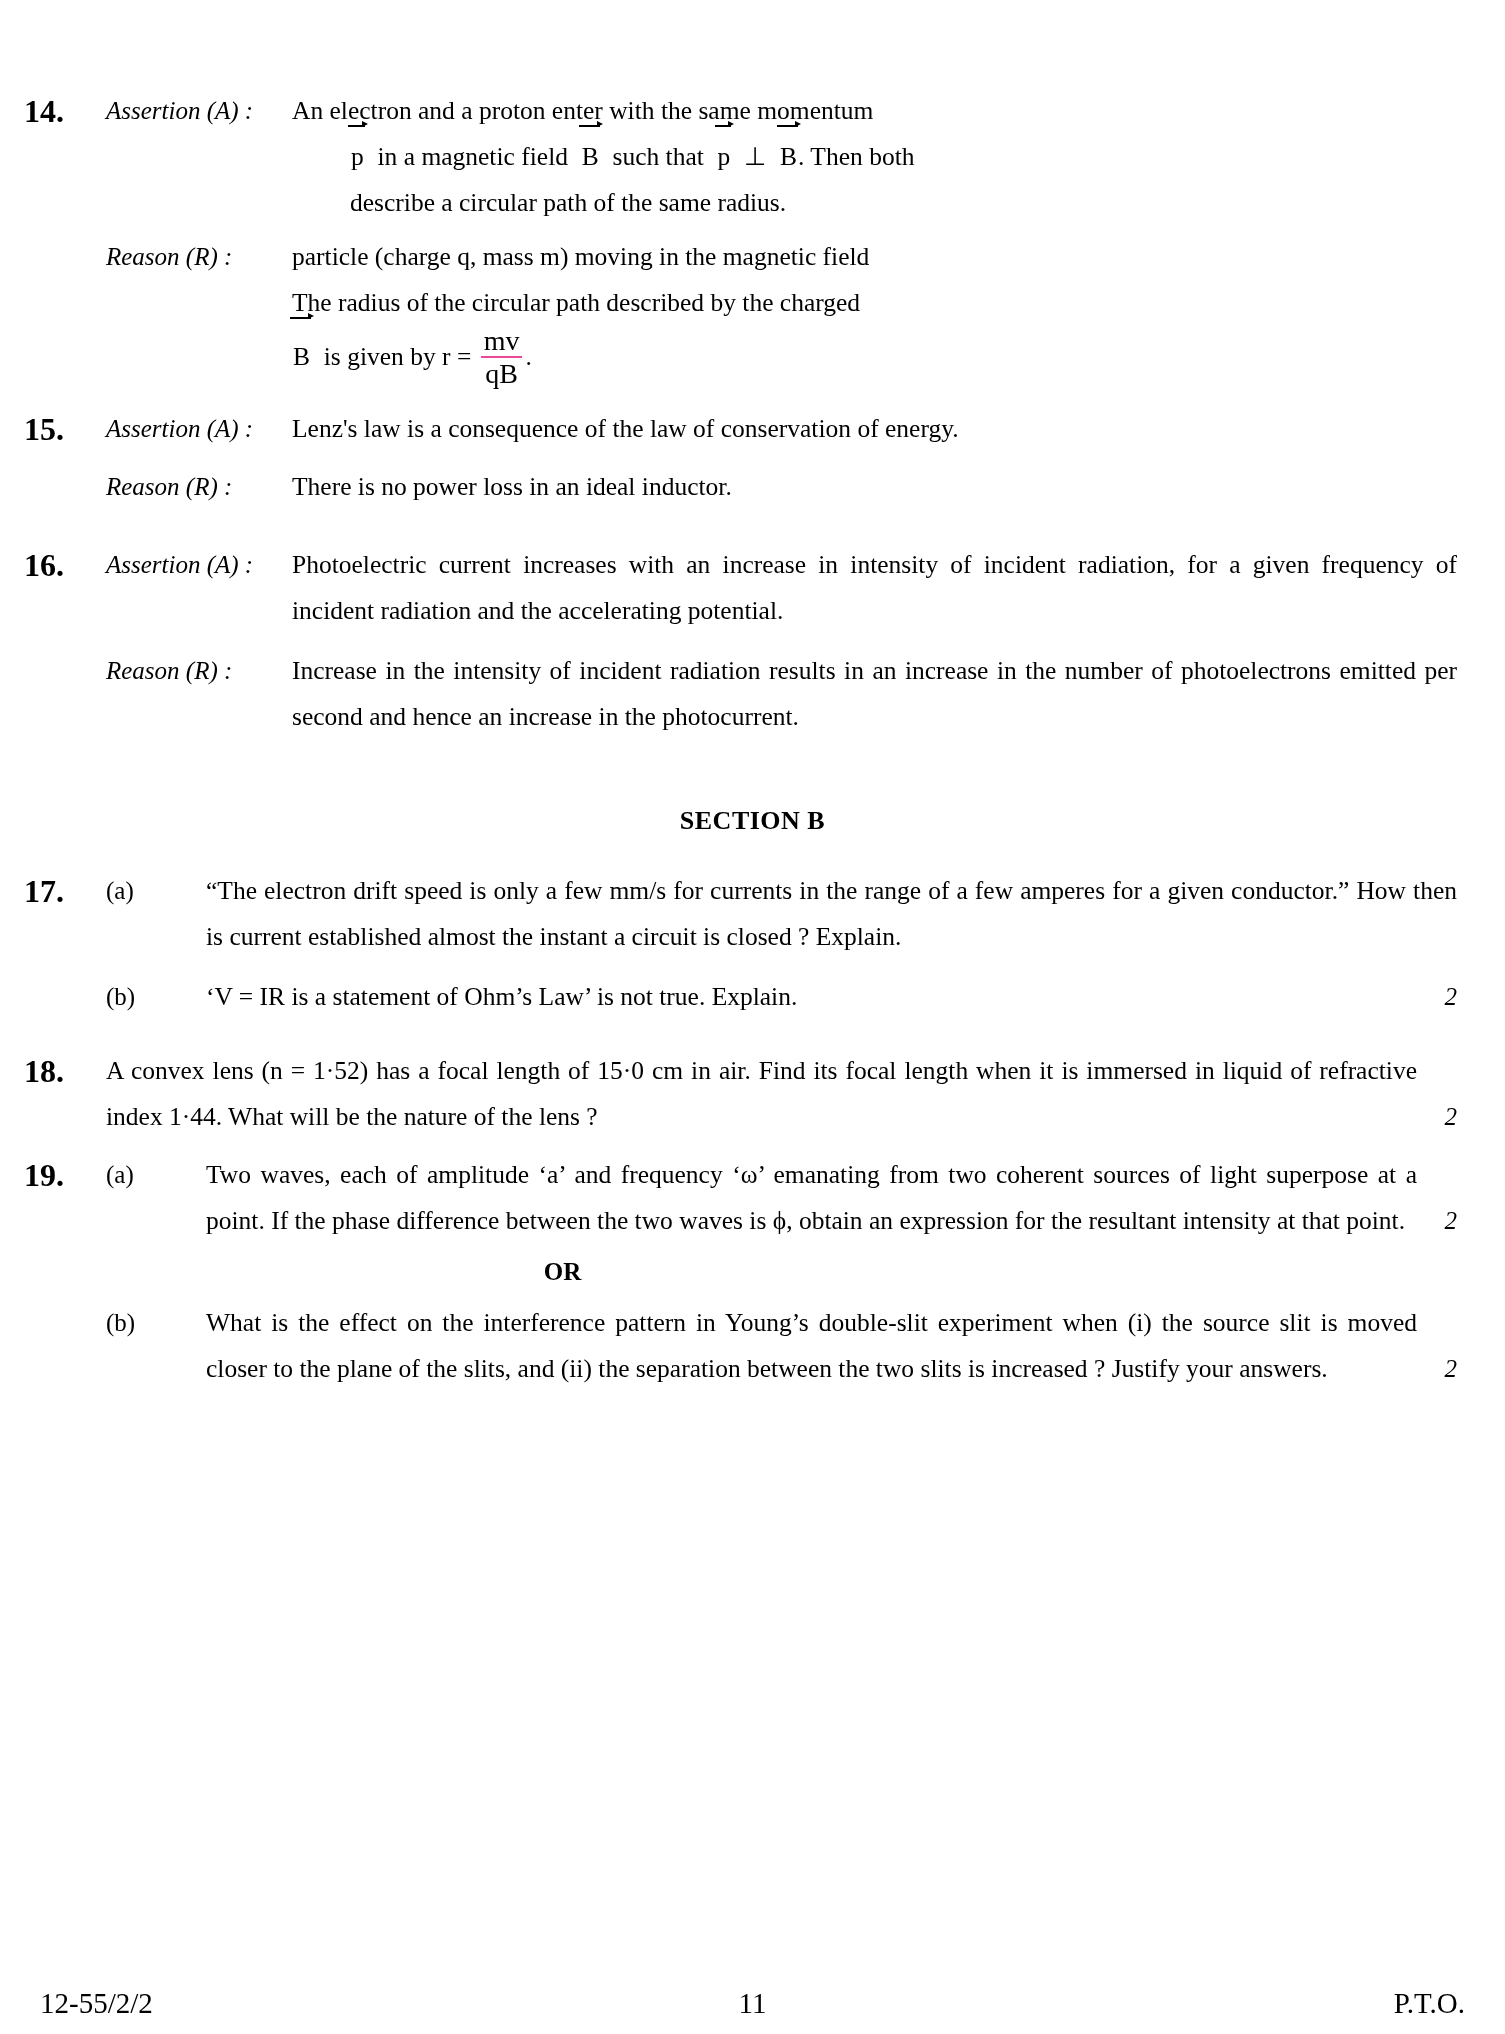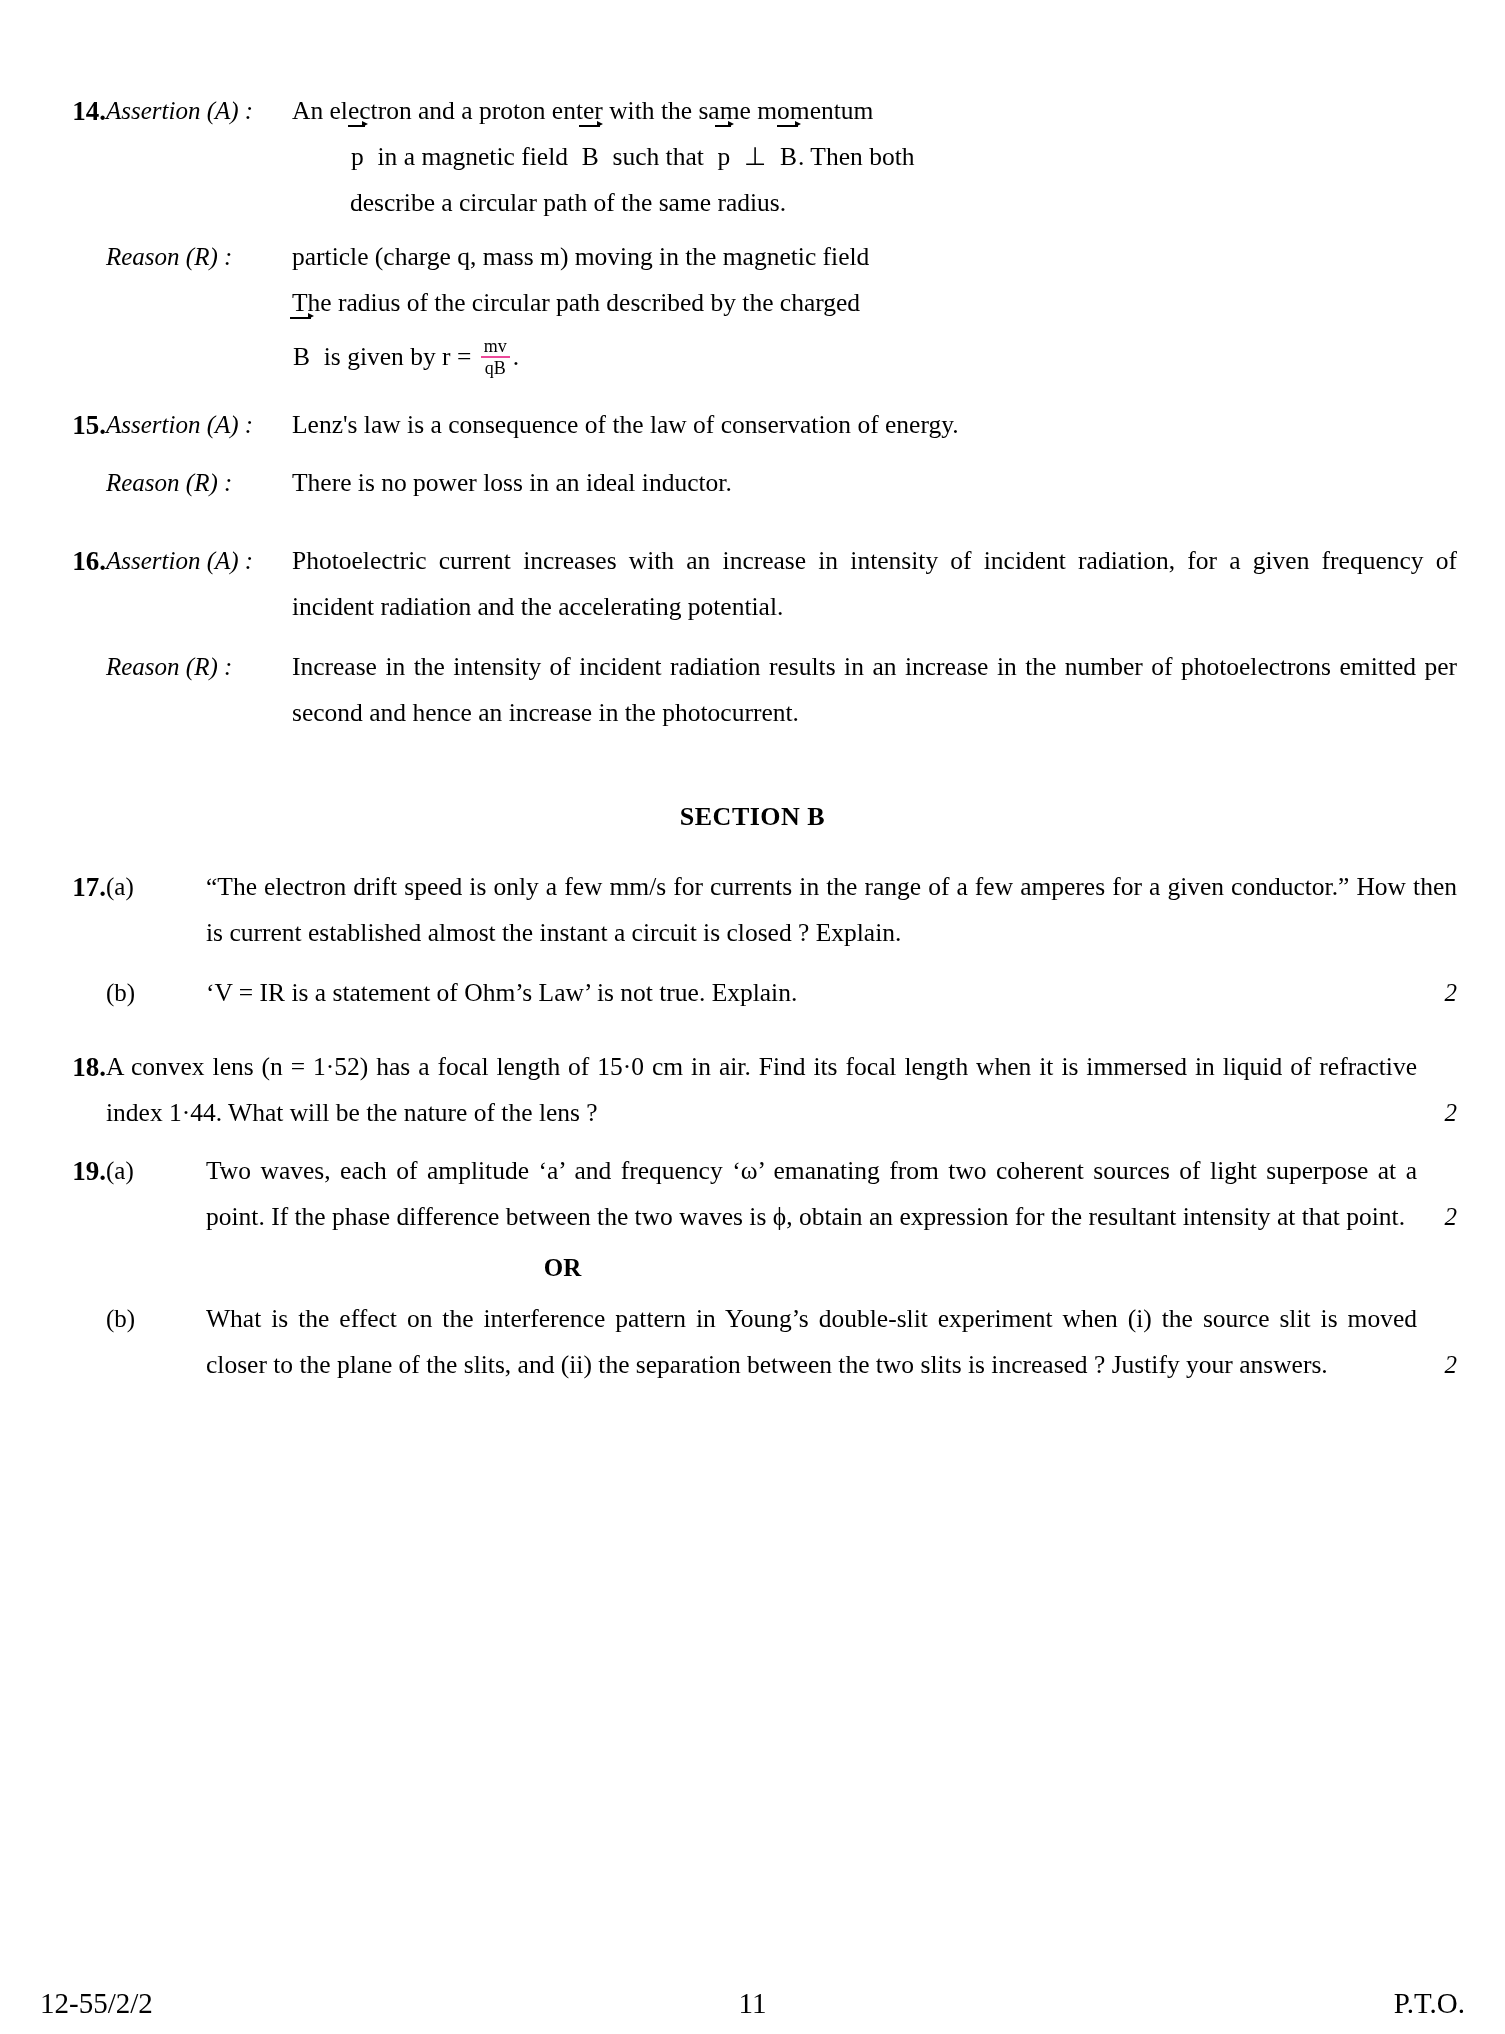--- a/index.html
+++ b/index.html
@@ -30,23 +30,23 @@
     align-items: flex-start;
     width: 1505px;
     box-sizing: border-box;
     padding-left: 20px;
     padding-right: 48px;
   }
   .qnum {
     width: 86px;
     flex: 0 0 86px;
     font-weight: bold;
-    font-size: 27px;
-    line-height: 46px;
-    text-align: right;
+    font-size: 32px;
+    line-height: 46px;
+    text-align: left;
     padding-left: 4px;
     box-sizing: border-box;
   }
   .qlabel-wide {
     width: 186px;
     flex: 0 0 186px;
     font-style: italic;
     font-size: 25px;
     line-height: 46px;
     white-space: nowrap;
@@ -108,21 +108,21 @@
     border-left: 6px solid #000;
     border-top: 3.5px solid transparent;
     border-bottom: 3.5px solid transparent;
   }
 
   
   .frac {
     display: inline-block;
     vertical-align: middle;
     text-align: center;
-    font-size: 18px;
+    font-size: 28px;
     line-height: 1.12;
     margin: 0 3px;
     position: relative;
     top: -2px;
   }
   .frac .num { display: block; padding: 0 3px; }
   .frac .den { display: block; border-top: 2px solid #ec4899; padding: 0 3px; }
 
   .sectiontitle {
     text-align: center;

